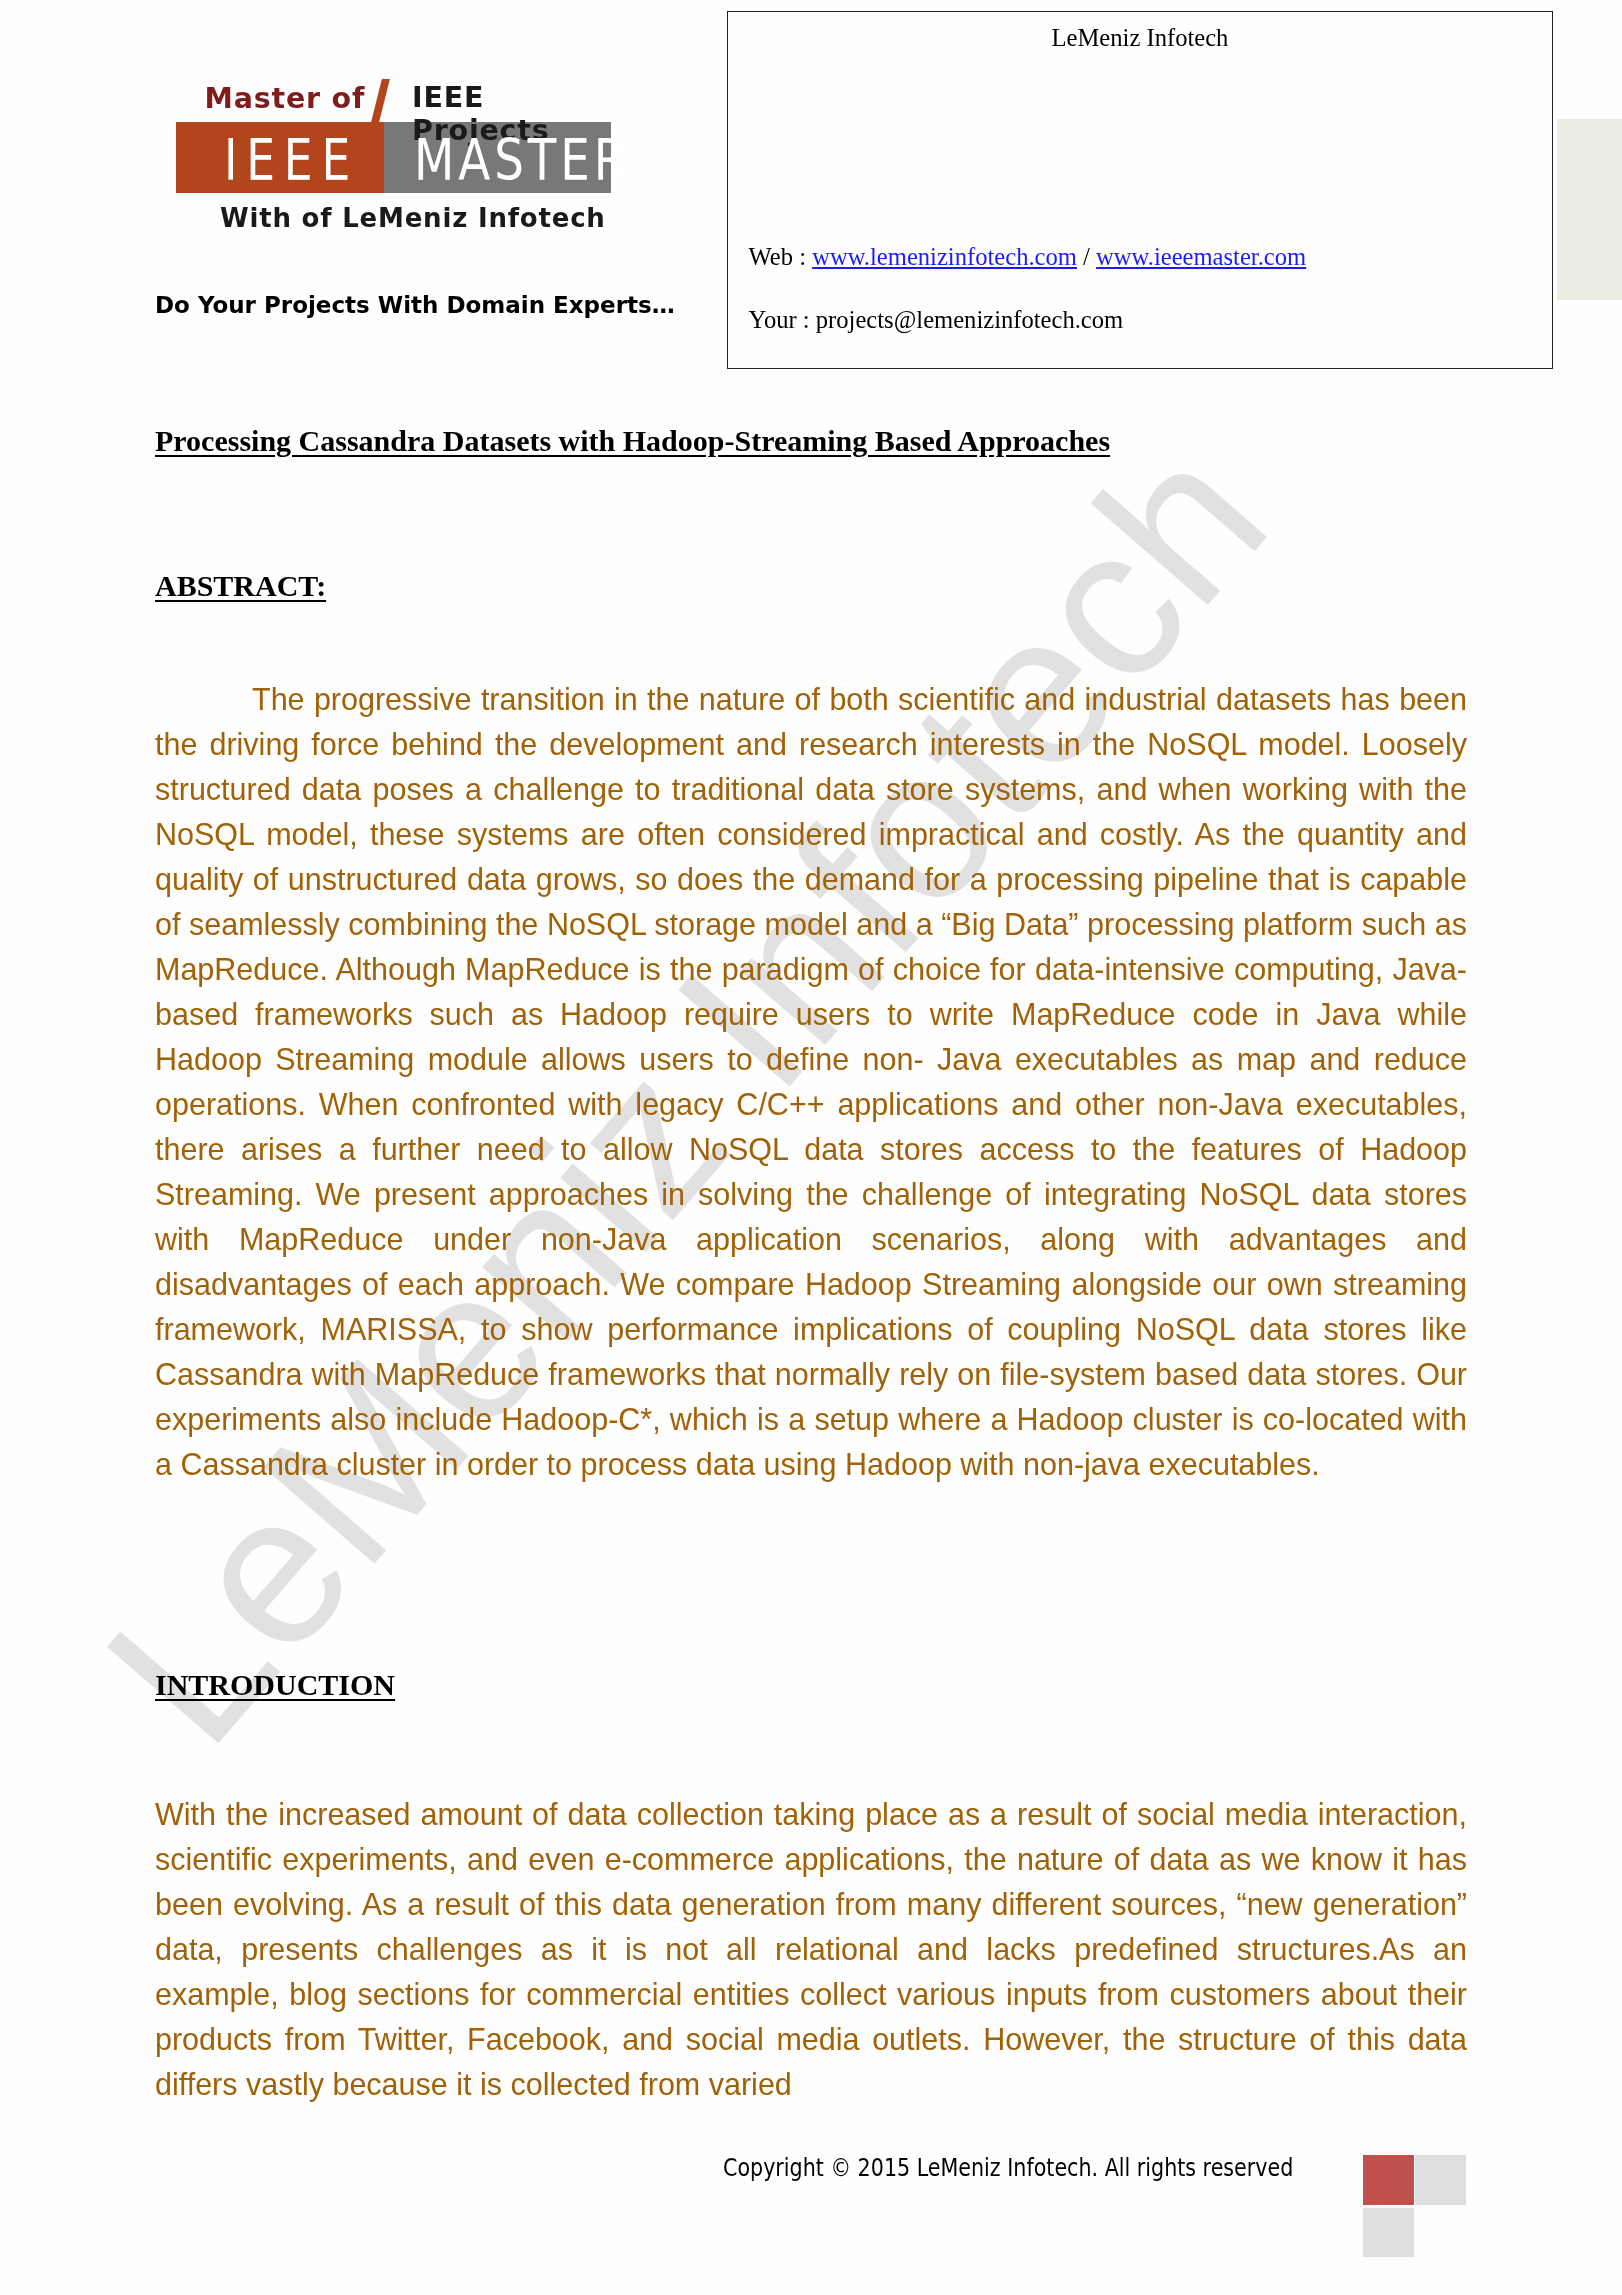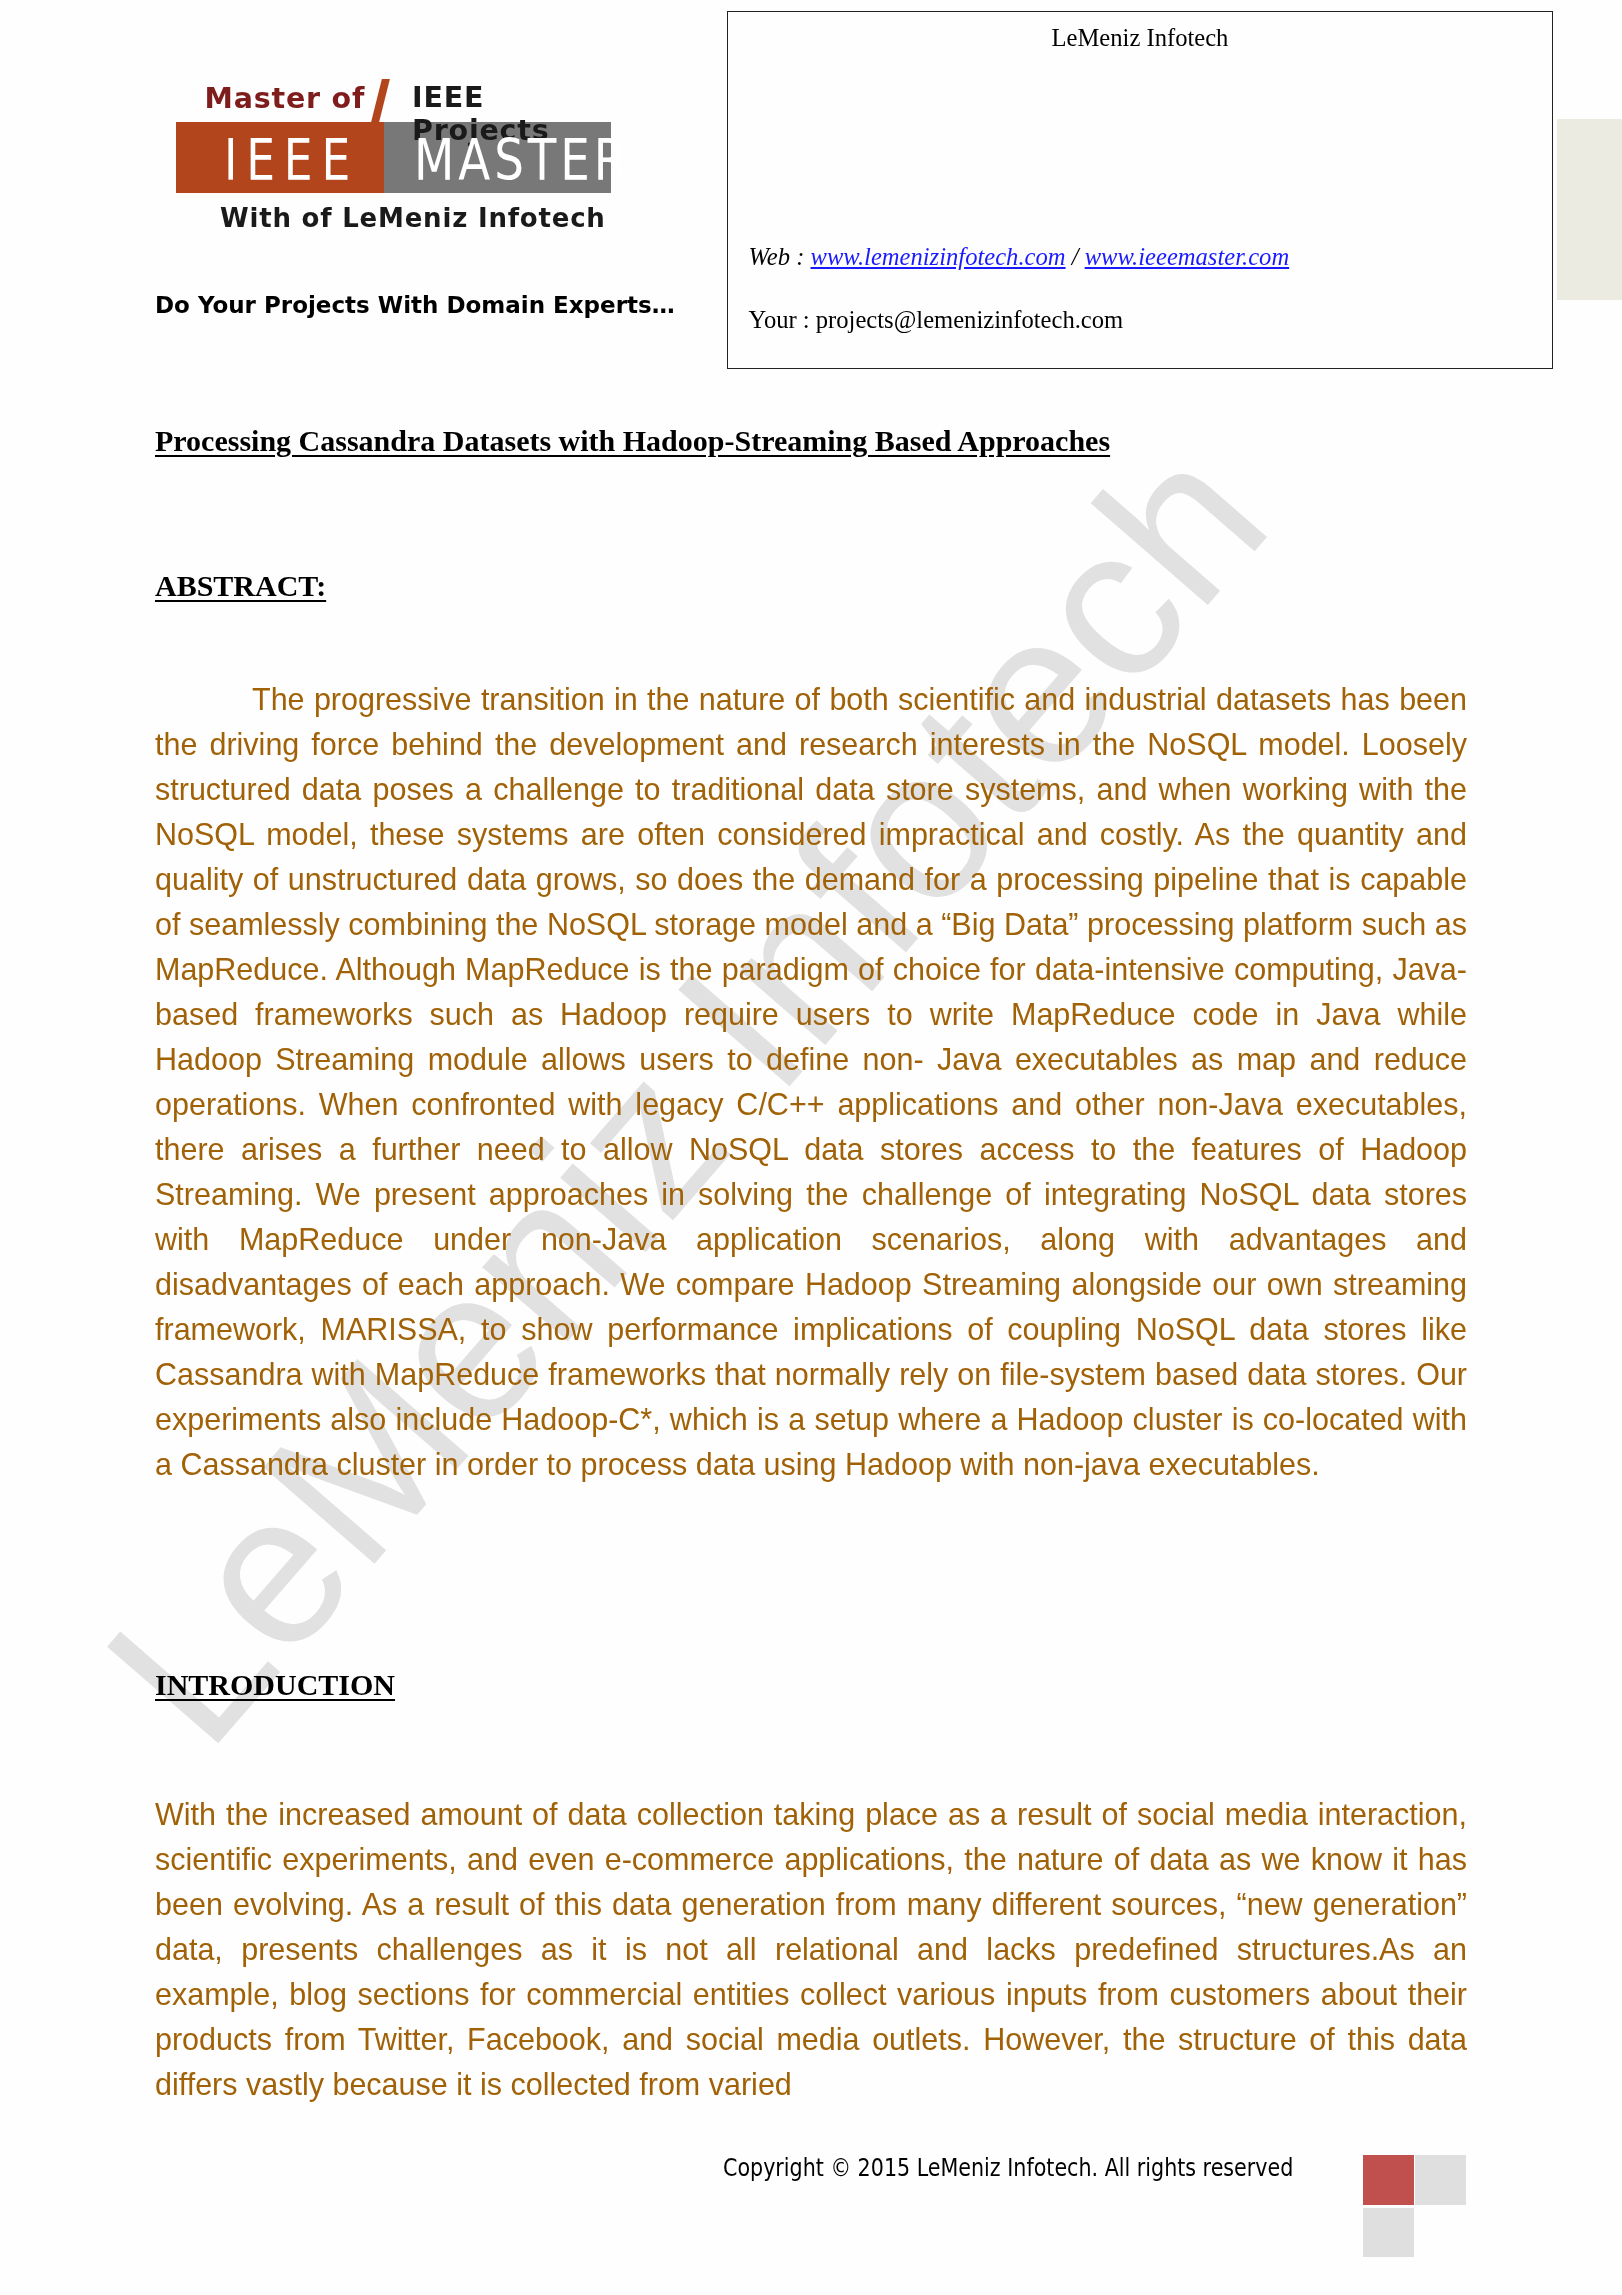--- a/index.html
+++ b/index.html
@@ -25,21 +25,21 @@
 
   
   #contact-box {
     left: 727px; top: 11px; width: 826px; height: 358px;
     border: 1.6px solid #222; box-sizing: border-box;
     font-family: "Liberation Serif", serif; font-size: 24.6px; line-height: 1.2;
   }
   #contact-box .title { position: absolute; left: 0; right: 0; top: 11px; text-align: center; }
   #contact-box .addr { position: absolute; left: 20.6px; top: 74px; width: 713px; }
   #contact-box .call { position: absolute; left: 20.6px; top: 168px; }
-  #contact-box .web { position: absolute; left: 20.6px; top: 230px; font-style: italic; }
+  #contact-box .web { position: absolute; left: 20.6px; top: 230px; }
   #contact-box .mail { position: absolute; left: 20.6px; top: 293px; }
   #contact-box a { color: #1a1aff; text-decoration: underline; }
 
   #side-block { left: 1557px; top: 119px; width: 66px; height: 181px; background: #ecebe2; }
 
   
   .heading {
     position: absolute; left: 155px;
     font-family: "Liberation Serif", serif; font-weight: bold; font-size: 30px;
     text-decoration: underline; text-decoration-thickness: 2.4px; text-underline-offset: 4px;

